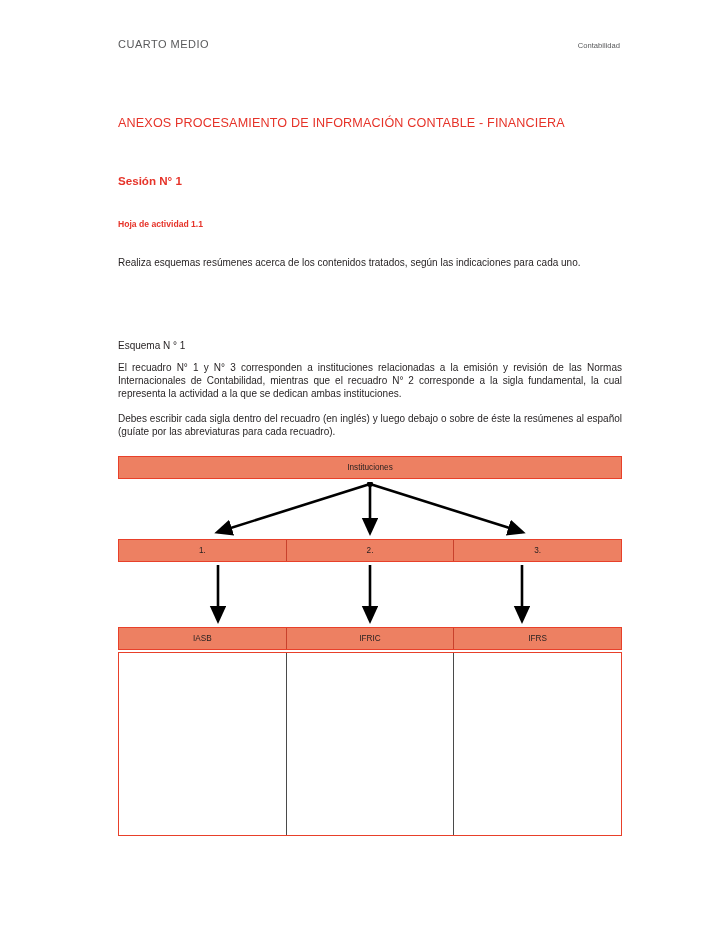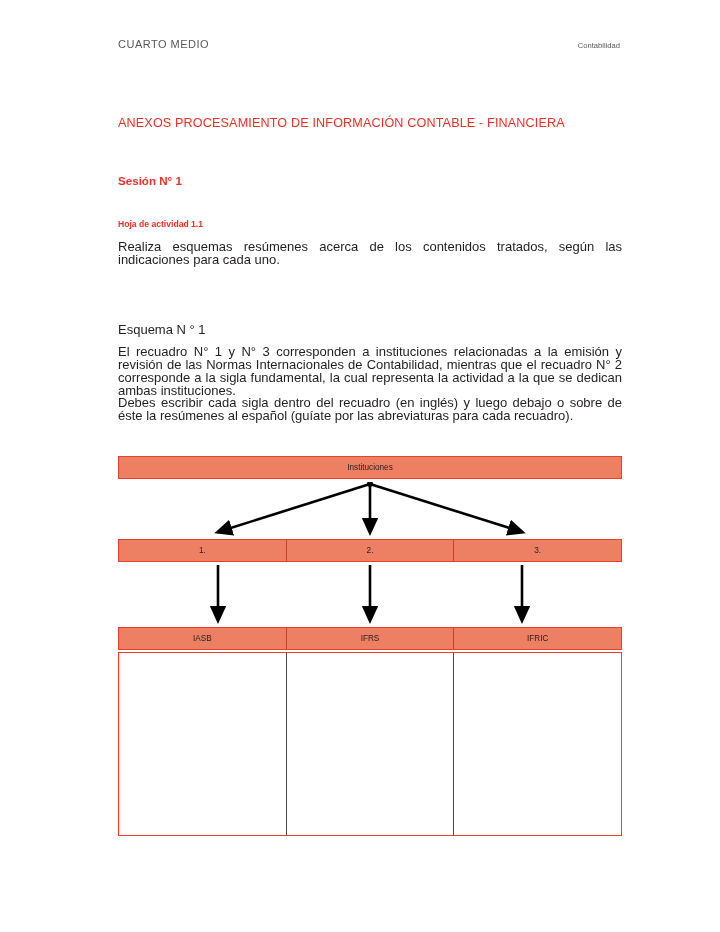--- a/index.html
+++ b/index.html
@@ -67,24 +67,25 @@
     font-size: 8.6px;
     font-weight: bold;
     color: #e63329;
   }
 
   
   .para {
     position: absolute;
     left: 118px;
     width: 504px;
-    font-size: 13px;
+    font-size: 10px;
     line-height: 13px;
     color: #231f20;
     text-align: justify;
+    margin-top: 16px;
   }
   .para.p-instruction { top: 240px; }
   .para.p-topic { top: 282px; font-weight: bold; }
   .para.p-scheme { top: 323px; }
   .para.p-explain { top: 345px; }
   .para.p-write { top: 396px; }
 
   
   .diagram {
     position: absolute;
@@ -221,22 +222,22 @@
           <path d="M0,0 L7,3.2 L0,6.4 z" fill="#000000"></path>
         </marker>
       </defs>
       <line x1="100" y1="0" x2="100" y2="55" stroke="#000000" stroke-width="2.6" marker-end="url(#ah2)"></line>
       <line x1="252" y1="0" x2="252" y2="55" stroke="#000000" stroke-width="2.6" marker-end="url(#ah2)"></line>
       <line x1="404" y1="0" x2="404" y2="55" stroke="#000000" stroke-width="2.6" marker-end="url(#ah2)"></line>
     </svg>
 
     <div class="box-row head-box">
       <div class="box-cell">IASB</div>
+      <div class="box-cell">IFRIC</div>
       <div class="box-cell">IFRS</div>
-      <div class="box-cell">IFRIC</div>
     </div>
 
     <div class="answer-table">
       <div class="answer-cell"></div>
       <div class="answer-cell"></div>
       <div class="answer-cell"></div>
     </div>
 
   </div>
 

